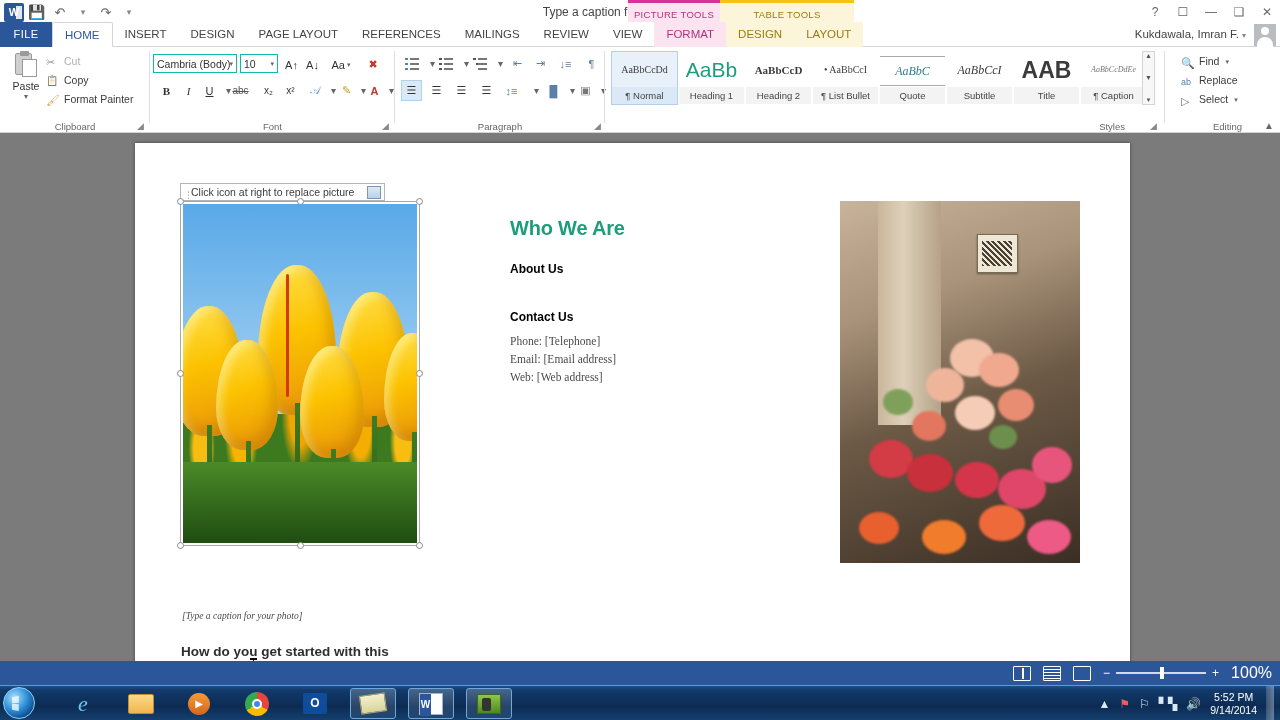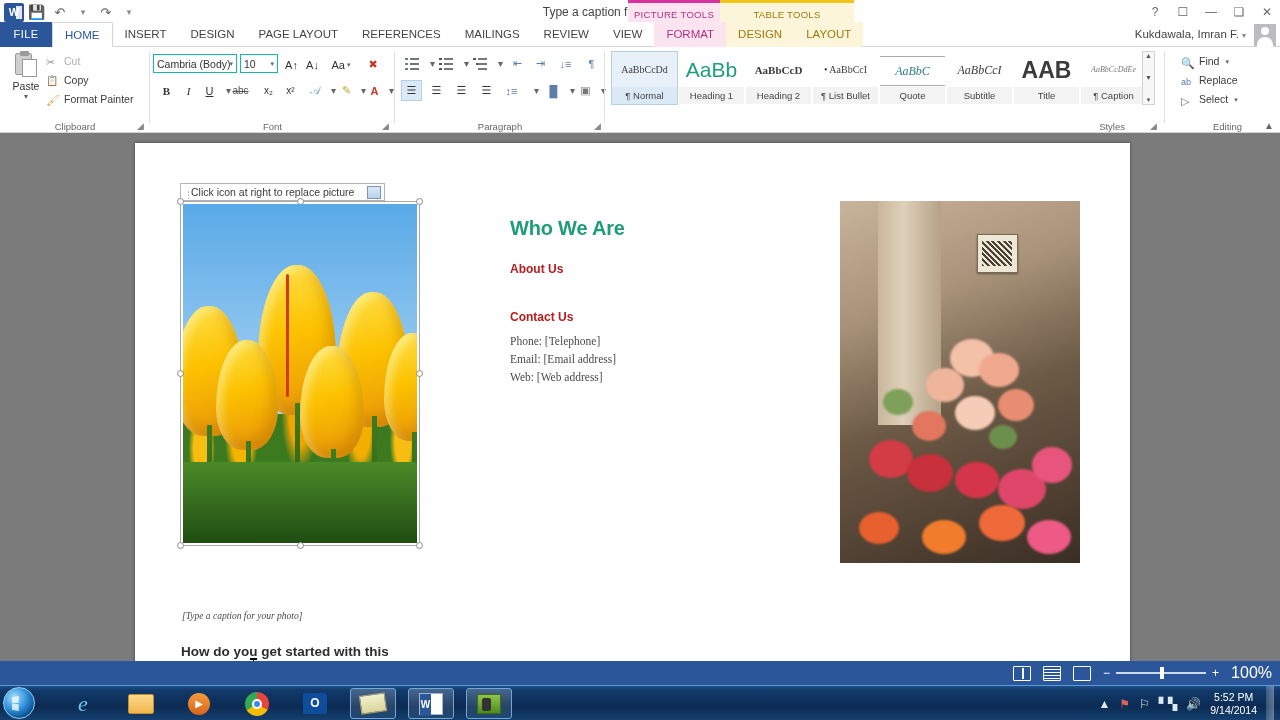--- a/index.html
+++ b/index.html
@@ -240,21 +240,21 @@
   .lower-head {
     position: absolute; left: 46px; top: 500px; width: 250px;
     font-size: 13.5px; font-weight: bold; color: #2e2e2e; line-height: 17px;
   }
 
   .col-mid { position: absolute; left: 375px; top: 58px; width: 245px; margin-top: 16px; }
   .h-who {
     font-size: 20px; font-weight: bold; color: #1f9d7a; letter-spacing: -.2px;
     margin-bottom: 22px;
   }
-  .h-sub { font-size: 12px; font-weight: bold; color: #b91c1c; margin-bottom: 8px; }
+  .h-sub { font-size: 12px; font-weight: bold; color: #000000; margin-bottom: 8px; }
   .body-p {
     font-family: "Liberation Serif", serif; font-size: 11.5px; color: #4a4a4a; line-height: 17.5px;
   }
   .gap { height: 26px; }
   .contact-line { font-family: "Liberation Serif", serif; font-size: 11.5px; color: #4a4a4a; line-height: 18px; }
 
   .roses {
     position: absolute; left: 705px; top: 58px; width: 240px; height: 362px;
     overflow: hidden;
     background: linear-gradient(160deg, #c8b49a 0%, #a8927a 28%, #6d5a46 55%, #3a2e24 100%);

